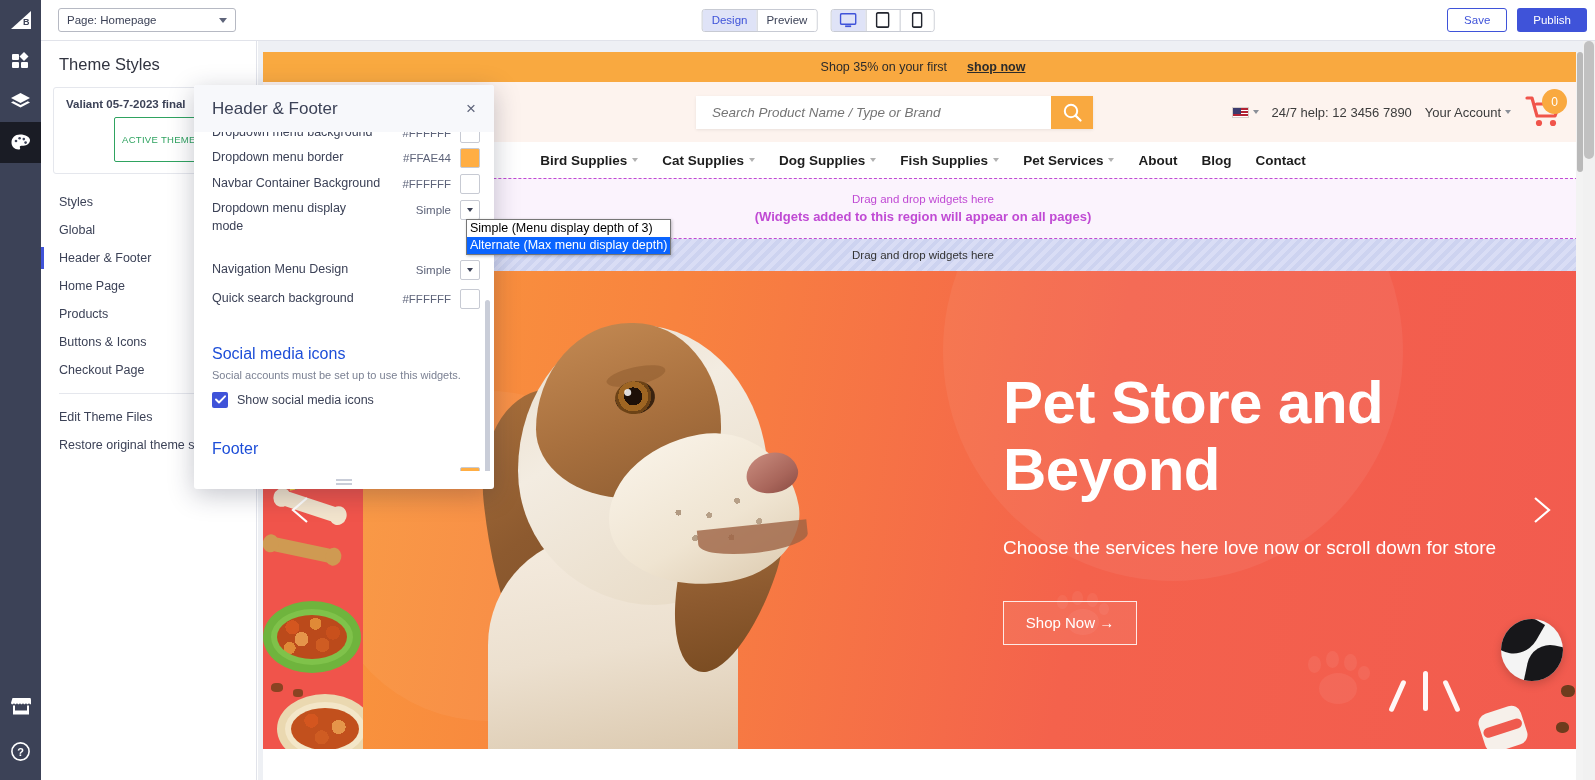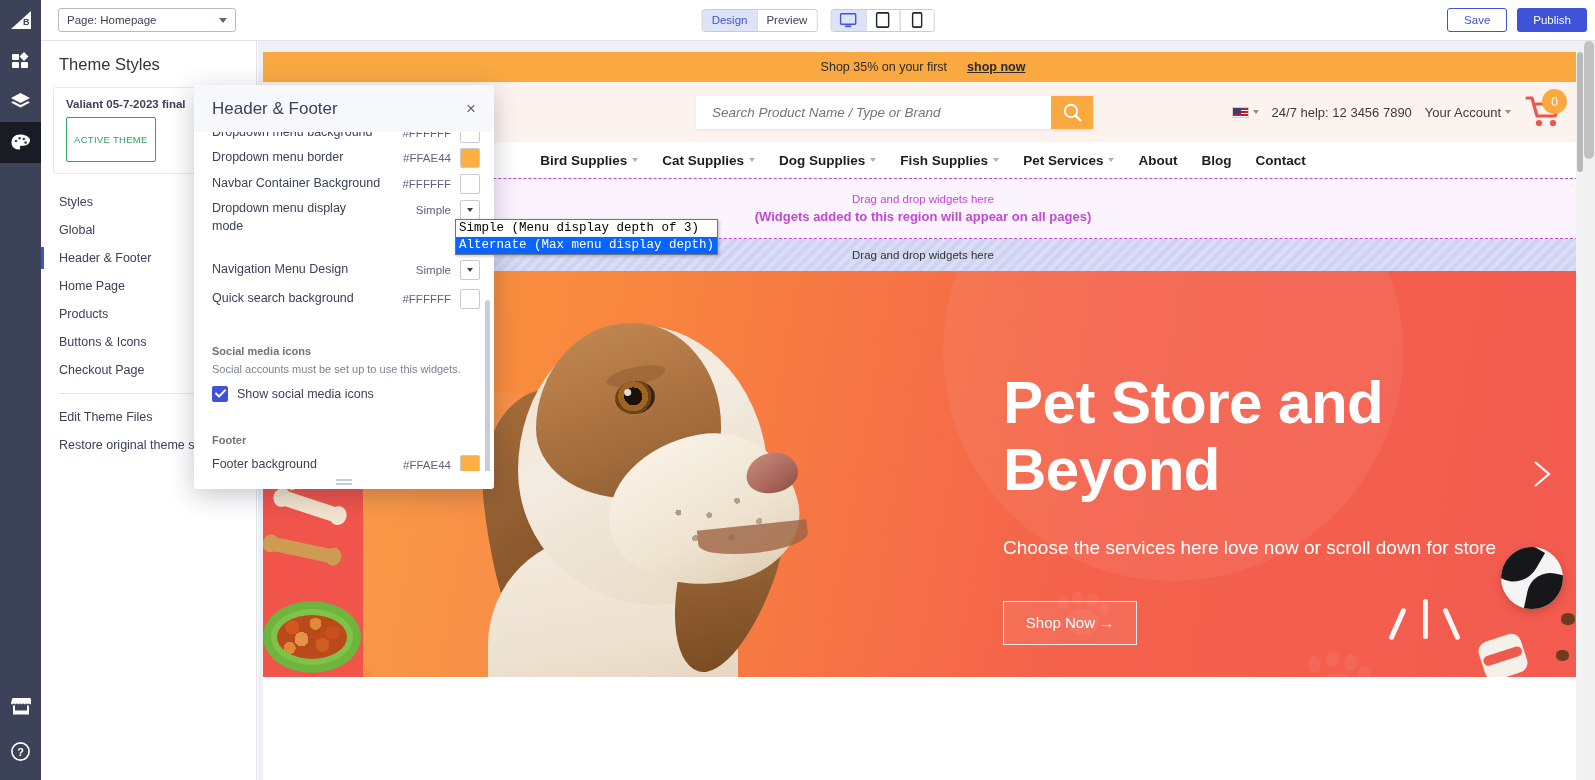--- a/index.html
+++ b/index.html
@@ -79,21 +79,21 @@
     background: #fff; border-right: 1px solid #e1e3ea; padding: 14px 0 0 0;
   }
   .panel-title { font-size: 16.5px; color: #313440; padding: 0 18px 13px 18px; font-weight: 400; }
   .theme-card {
     margin: 0 12px; border: 1px solid #e5e7ed; border-radius: 3px;
     padding: 10px 12px 11px 12px; background: #fff;
   }
   .theme-name { font-size: 11.5px; color: #3c4257; font-weight: bold; margin-bottom: 7px; }
   .theme-badge {
     display: inline-block; border: 1px solid #2fa360; color: #2fa360;
-    font-size: 9.5px; padding: 16px 7px; border-radius: 2px; letter-spacing: .3px;
+    font-size: 9.5px; padding: 16px 7px; border-radius: 2px; letter-spacing: .3px; margin-left: 48px;
   }
   .nav-list { margin-top: 14px; }
   .nav-item {
     position: relative; padding: 7px 18px; font-size: 12.5px; color: #3c4257; cursor: pointer;
   }
   .nav-item.active { color: #3c4257; }
   .nav-item.active::before {
     content: ""; position: absolute; left: 0; top: 3px; bottom: 3px; width: 3px; background: #3f53d9;
   }
   .nav-sep { height: 1px; background: #e5e7ed; margin: 9px 18px 9px 18px; }
@@ -156,21 +156,21 @@
   .dz-a1 { font-size: 11.5px; color: #c04ad4; }
   .dz-a2 { font-size: 13px; color: #c04ad4; font-weight: bold; }
   .dropzone-b {
     height: 32px;
     background: repeating-linear-gradient(-45deg, #d9ddf5 0 4px, #cdd3f0 4px 8px);
     display: flex; align-items: center; justify-content: center;
     font-size: 11.5px; color: #333;
   }
 
   
-  .hero { position: relative; height: 406px; overflow: hidden; }
+  .hero { position: relative; height: 478px; overflow: hidden; }
   .hero-bg {
     position: absolute; inset: 0;
     background: linear-gradient(100deg, #f99c3c 0%, #f8833f 30%, #f4624c 62%, #f25b4f 100%);
   }
   .hero-blob1 {
     position: absolute; right: 180px; top: -150px; width: 460px; height: 460px; border-radius: 50%;
     background: rgba(255,255,255,.06);
   }
   .hero-blob2 {
     position: absolute; left: 60px; top: 120px; width: 330px; height: 330px; border-radius: 50%;
@@ -360,43 +360,43 @@
   }
   .row-label { font-size: 12.5px; color: #3c4257; max-width: 182px; line-height: 1.42; }
   .row-right { display: flex; align-items: center; gap: 9px; }
   .row-val { font-size: 11.5px; color: #5e647a; }
   .swatch { width: 20px; height: 20px; border: 1px solid #c7cad3; border-radius: 2px; }
   .selbox {
     width: 20px; height: 20px; border: 1px solid #c7cad3; border-radius: 2px; background: #fff;
     display: flex; align-items: center; justify-content: center; cursor: pointer;
   }
   .selbox .cv { border-top-color: #3c4257; border-left-width: 3px; border-right-width: 3px; border-top-width: 4px; }
-  .sec-title { font-size: 11px; color: #737373; font-weight: bold; margin: 18px 0 6px 0; }
+  .sec-title { font-size: 16px; color: #1d4ed8; font-weight: normal; margin: 18px 0 6px 0; }
   .sec-note { font-size: 11px; color: #7b8193; margin-bottom: 11px; }
   .chkrow { display: flex; align-items: center; gap: 9px; }
   .chk {
     width: 16px; height: 16px; border-radius: 2px; background: #3f53d9;
     display: flex; align-items: center; justify-content: center; cursor: pointer;
   }
   .chk svg { display: block; }
   .chk-label { font-size: 12.5px; color: #3c4257; }
   .modal-scrollbar {
     position: absolute; right: 4px; top: 168px; width: 5px; height: 186px;
     background: #c9cdd8; border-radius: 3px;
   }
   .modal-grip {
     height: 18px; flex: 0 0 auto; display: flex; align-items: center; justify-content: center;
   }
   .modal-grip i { display:block; width: 16px; height: 2px; background: #c9cdd8; box-shadow: 0 4px 0 #c9cdd8; }
 
   
   .selpopup {
-    position: absolute; left: 455px; top: 219px; z-index: 60;
+    position: absolute; left: 466px; top: 219px; z-index: 60;
     background: #fff; border: 1px solid #767676; font-size: 12.5px;
-    font-family: Liberation Mono, monospace; box-shadow: 1px 1px 3px rgba(0,0,0,.25);
+    font-family: Liberation Sans, sans-serif; box-shadow: 1px 1px 3px rgba(0,0,0,.25);
   }
   .selpopup div { padding: 0px 3px 1px 3px; line-height: 16px; white-space: nowrap; cursor: pointer; color: #000; }
   .selpopup div.sel { background: #0a64ff; color: #fff; }
 
   
   .vscroll {
     position: absolute; right: 0; top: 41px; width: 12px; bottom: 0; background: #f1f1f1;
   }
   .vthumb { position: absolute; left: 1px; top: 0px; width: 10px; height: 118px; background: #c1c1c1; border-radius: 5px; }
   .inner-vscroll {

